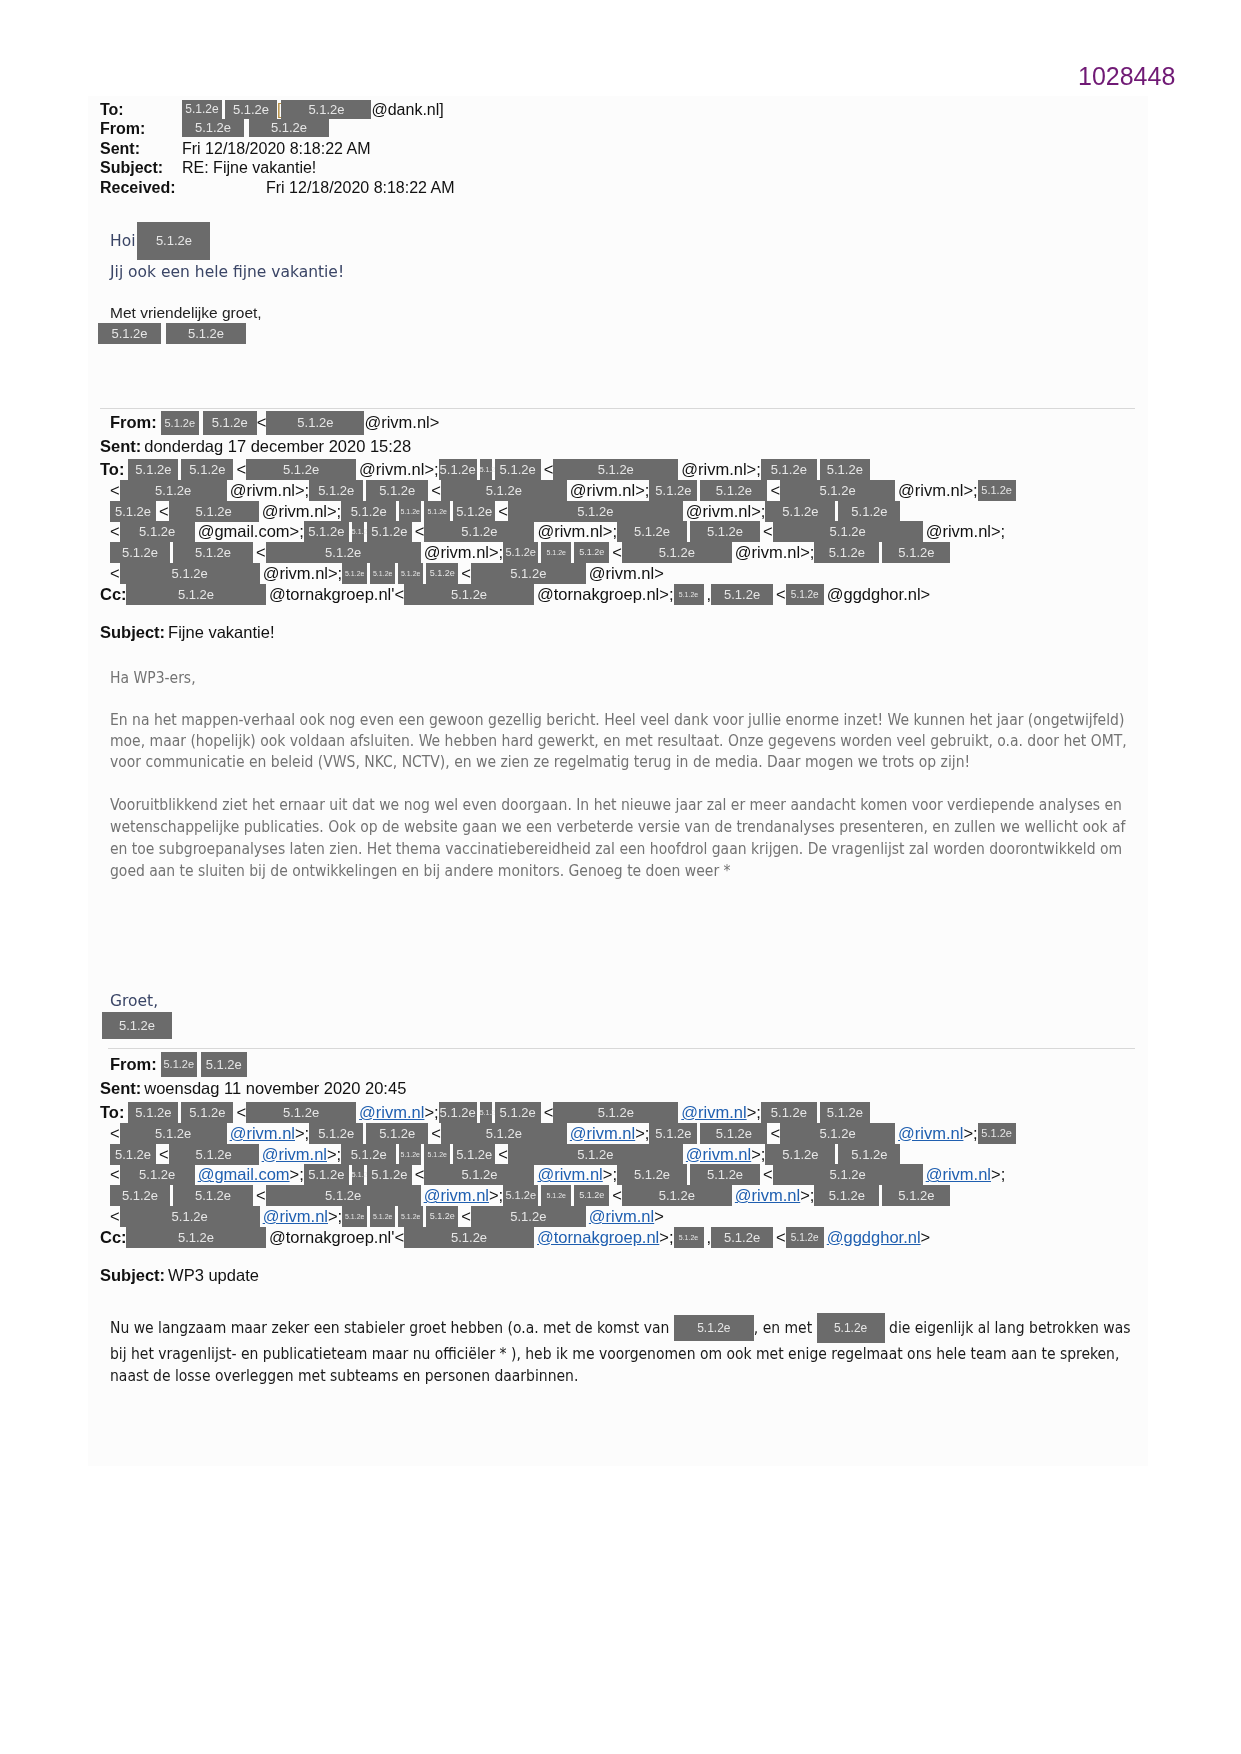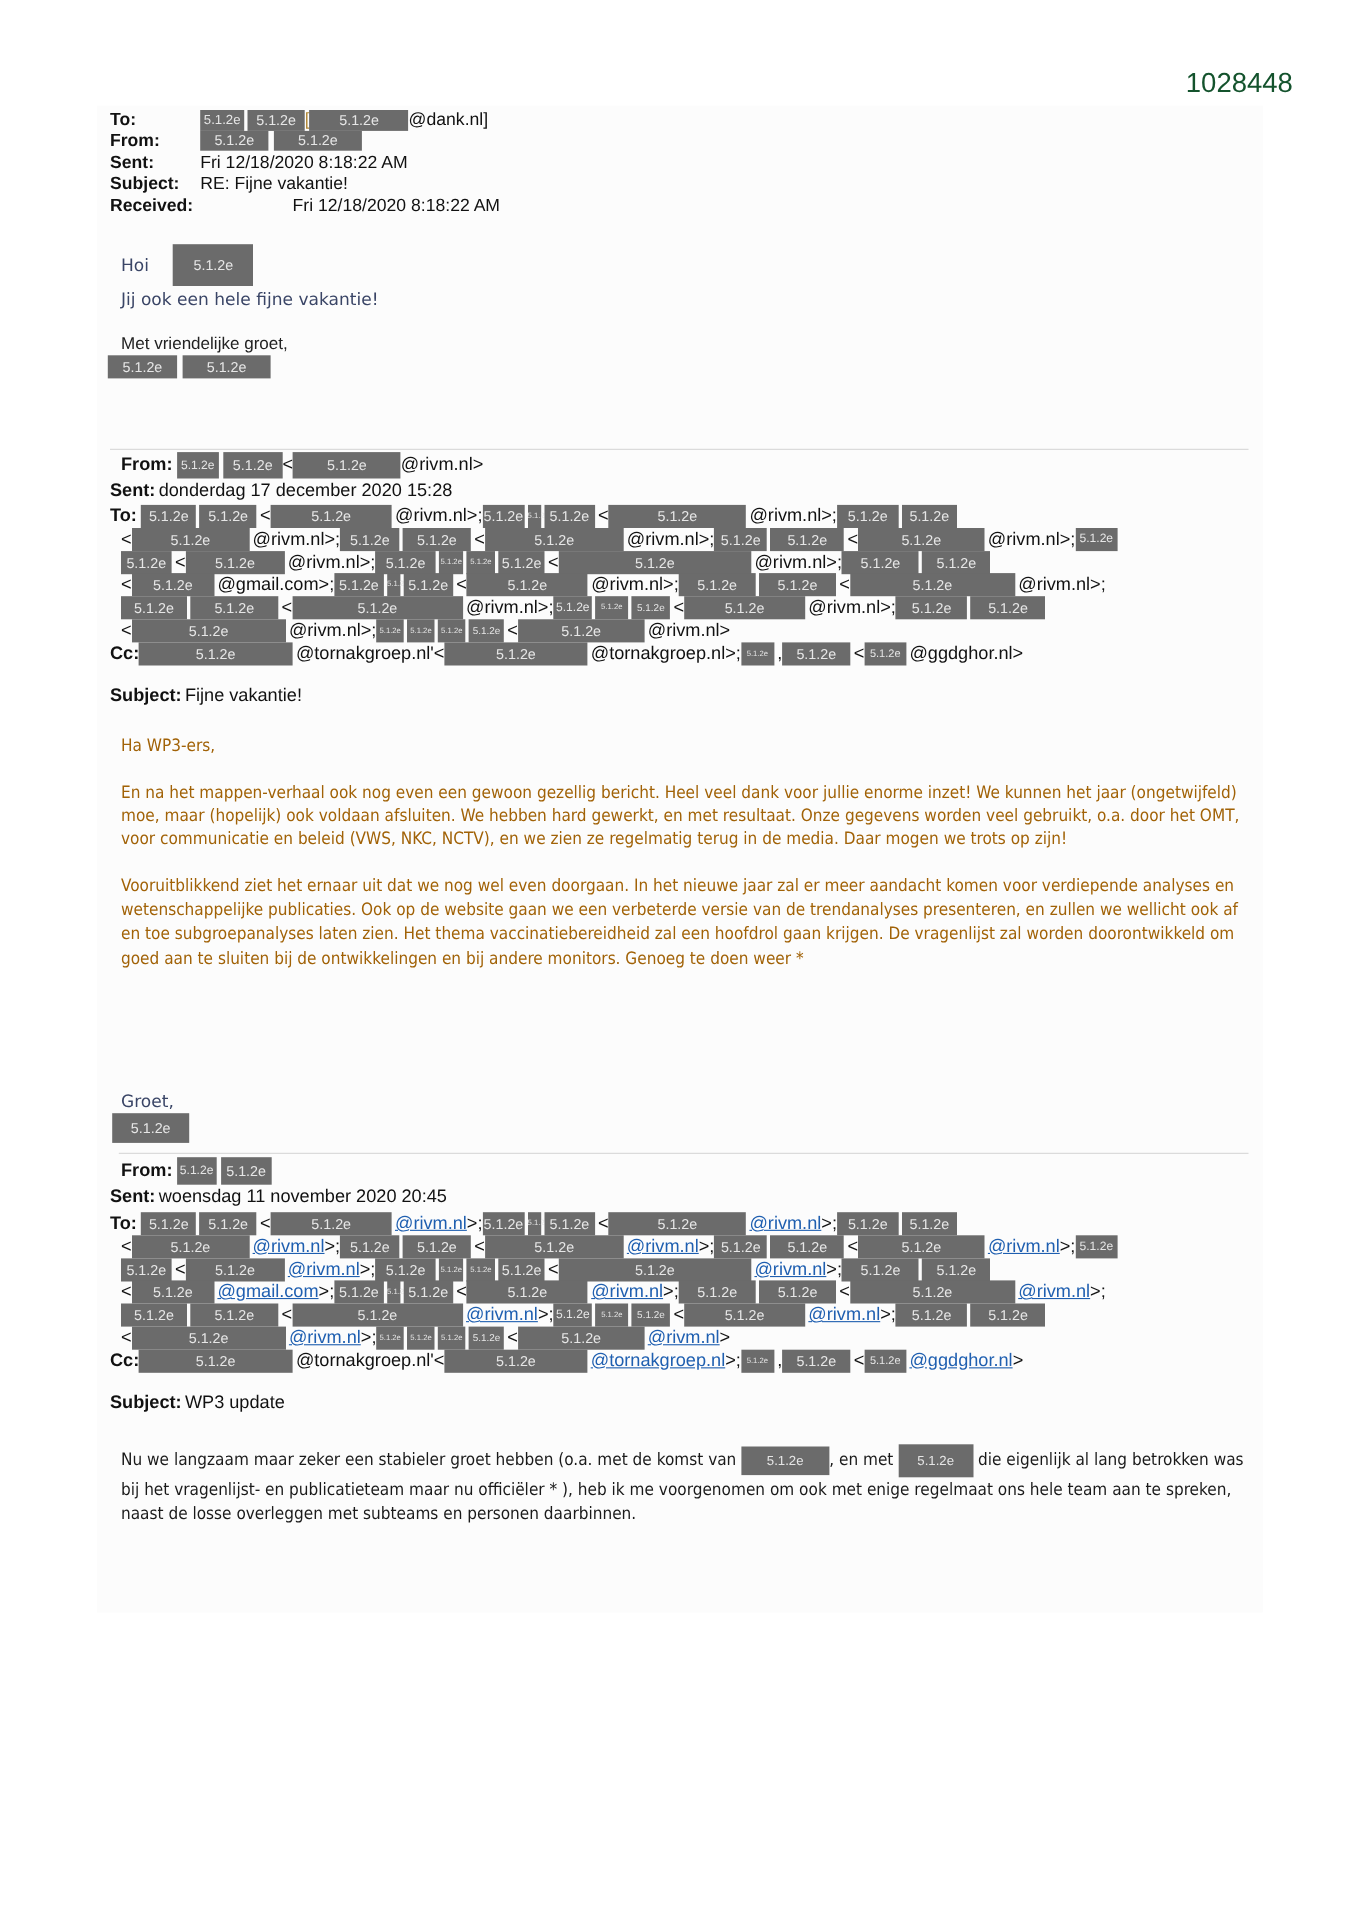--- a/index.html
+++ b/index.html
@@ -1,30 +1,30 @@
 <!DOCTYPE html>
 <html><head>
 <meta charset="utf-8">
 <style>
   html, body { margin: 0; padding: 0; }
   body { width: 1241px; height: 1754px; background: #ffffff; position: relative; overflow: hidden; font-family: "Liberation Sans", sans-serif; color: #111; }
-  .docnum { position: absolute; top: 62px; left: 1078px; font-size: 25px; color: #14532d; }
+  .docnum { position: absolute; top: 62px; left: 1078px; font-size: 25px; color: #701a75; }
   .page-bg { position: absolute; left: 88px; top: 96px; width: 1060px; height: 1370px; background: #fcfcfc; }
   .hdr1 { position: absolute; left: 100px; top: 100px; font-size: 16px; line-height: 20px; }
   .hdr1 .row { display: flex; align-items: center; height: 19.5px; white-space: nowrap; }
   .hdr1 .lbl { font-weight: bold; width: 82px; }
   .red { display: inline-block; background: #6b6b6b; color: #e6e6e6; text-align: center; font-family: "Liberation Sans", sans-serif; vertical-align: middle; box-sizing: border-box; }
   .abs { position: absolute; }
   .verd { font-family: "DejaVu Sans", sans-serif; color: #3a4566; font-size: 15.5px; }
   .hline { position: absolute; height: 1px; background: #d8d8d8; }
   .mline { position: absolute; left: 100px; white-space: nowrap; display: flex; align-items: center; height: 23px; font-size: 16.5px; font-family: "Liberation Sans", sans-serif; }
   .mline .b { font-weight: bold; margin-right: 4px; }
   .seg { white-space: pre; }
   .link { color: #1f5fb0; text-decoration: underline; }
-  .bodytext { position: absolute; left: 110px; width: 1030px; font-family: "DejaVu Sans Condensed", "DejaVu Sans", sans-serif; font-size: 15.5px; line-height: 21px; color: #a16207; }
+  .bodytext { position: absolute; left: 110px; width: 1030px; font-family: "DejaVu Sans Condensed", "DejaVu Sans", sans-serif; font-size: 15.5px; line-height: 21px; color: #737373; }
   .bodytext2 { color: #1a1a1a; }
   .para { margin: 0 0 21px 0; }
 </style>
 </head>
 <body>
 
 <div class="docnum">1028448</div>
 <div class="page-bg"></div>
 
 <div class="hdr1">
@@ -51,21 +51,21 @@
     <span class="lbl">Subject:</span>
     <span>RE: Fijne vakantie!</span>
   </div>
   <div class="row">
     <span class="lbl">Received:</span>
     <span style="width:84px"></span>
     <span>Fri 12/18/2020 8:18:22 AM</span>
   </div>
 </div>
 
-<div class="abs verd" style="left:110px;top:222px;display:flex;align-items:center;gap:20px;">
+<div class="abs verd" style="left:110px;top:222px;display:flex;align-items:center;">
   <span>Hoi</span>
   <span class="red rc" style="width:73px;height:38px;font-size:13px;line-height:38px;margin-left:2px;">5.1.2e</span>
 </div>
 <div class="abs verd" style="left:110px;top:263px;">Jij ook een hele fijne vakantie!</div>
 <div class="abs" style="left:110px;top:304px;font-size:15.5px;color:#222;">Met vriendelijke groet,</div>
 <div class="abs" style="left:98px;top:323px;display:flex;gap:5px;">
   <span class="red rc" style="width:63px;height:21px;font-size:13px;line-height:21px;">5.1.2e</span>
   <span class="red rc" style="width:80px;height:21px;font-size:13px;line-height:21px;">5.1.2e</span>
 </div>
 

